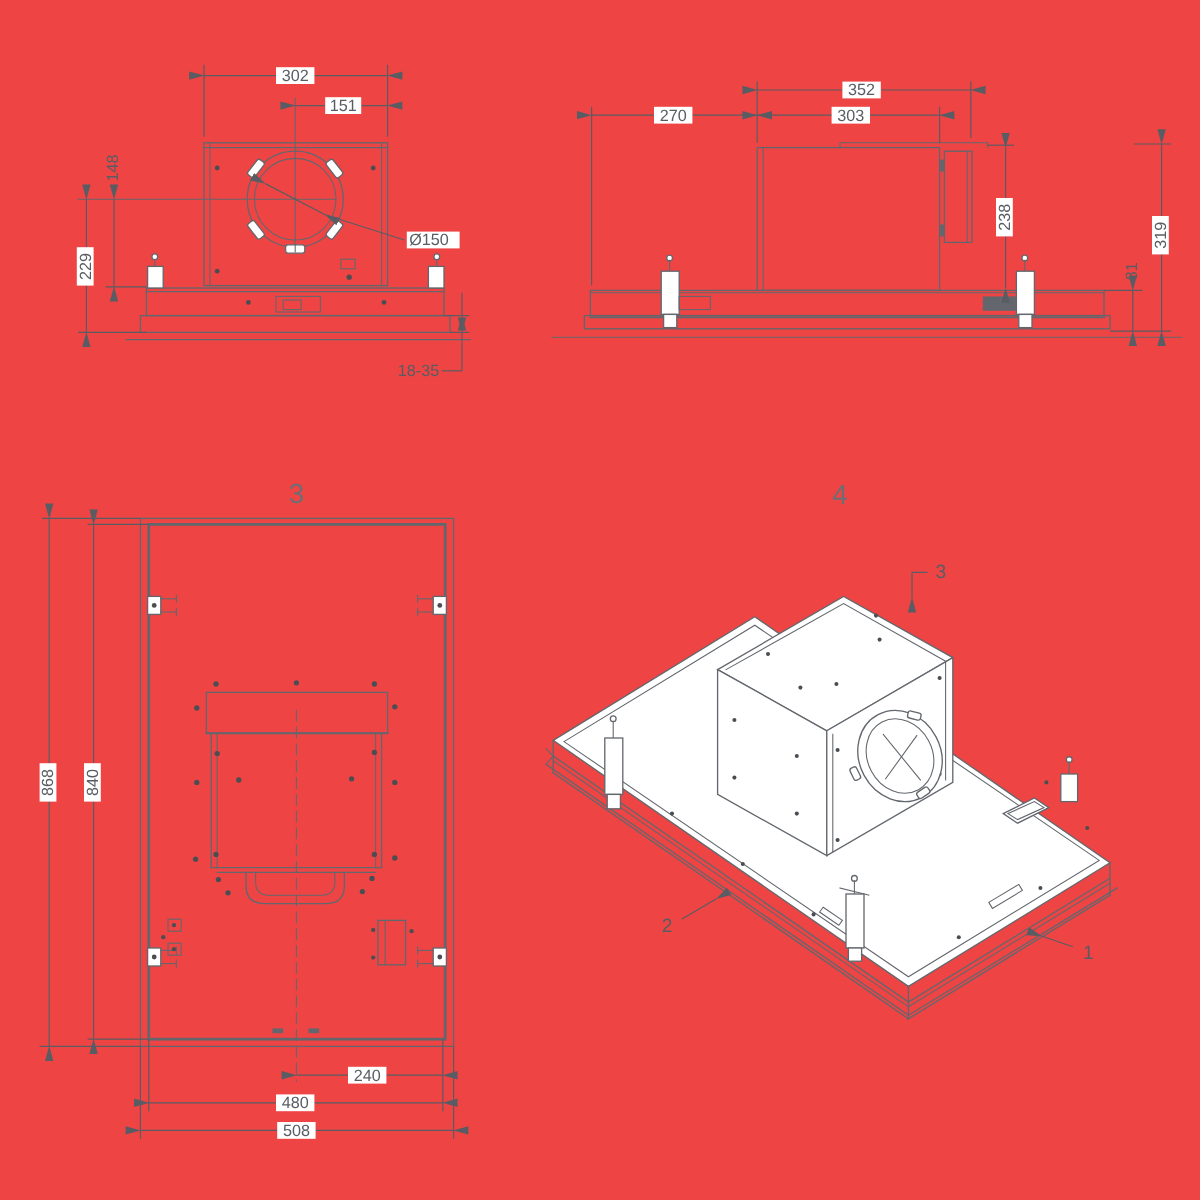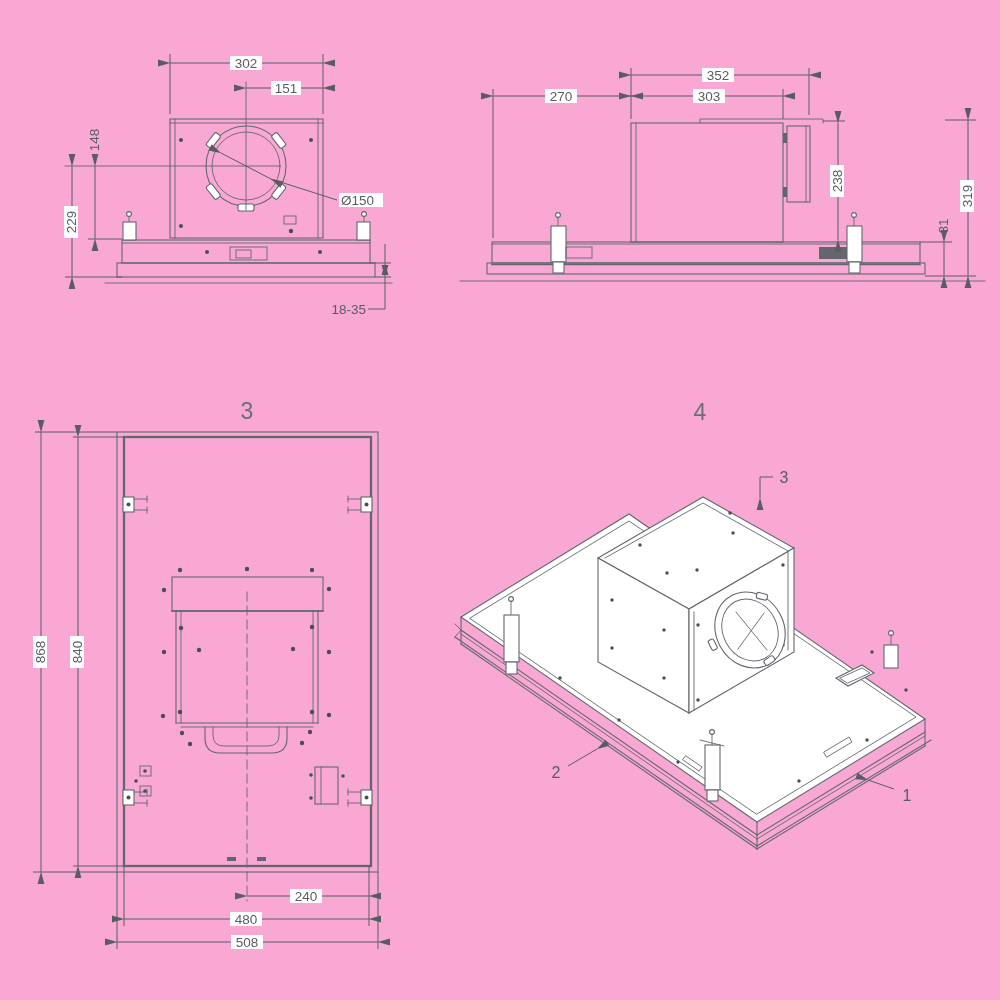--- a/index.html
+++ b/index.html
@@ -1,16 +1,16 @@
 <!DOCTYPE html>
 <html><head>
 <meta charset="utf-8">
 <style>
   html,body{margin:0;padding:0;background:#ffffff;}
-  .page{width:1000px;height:1000px;position:relative;background:#f9a8d4;
+  .page{width:1000px;height:1000px;position:relative;background:#ef4444;
         font-family:"Liberation Sans", sans-serif;}
   svg{display:block;}
   .ln{stroke:#63676d;fill:none;stroke-width:1.1;stroke-linecap:square;}
   .thin{stroke-width:0.9;}
   .thick{stroke-width:2.3;}
   .med{stroke-width:1.6;}
   .dim{stroke:#595d63;fill:none;stroke-width:1;}
   .fillw{fill:#ffffff;stroke:#63676d;stroke-width:1.1;}
   .dark{fill:#63676d;stroke:none;}
   .dot{fill:#4a4e53;stroke:none;}

